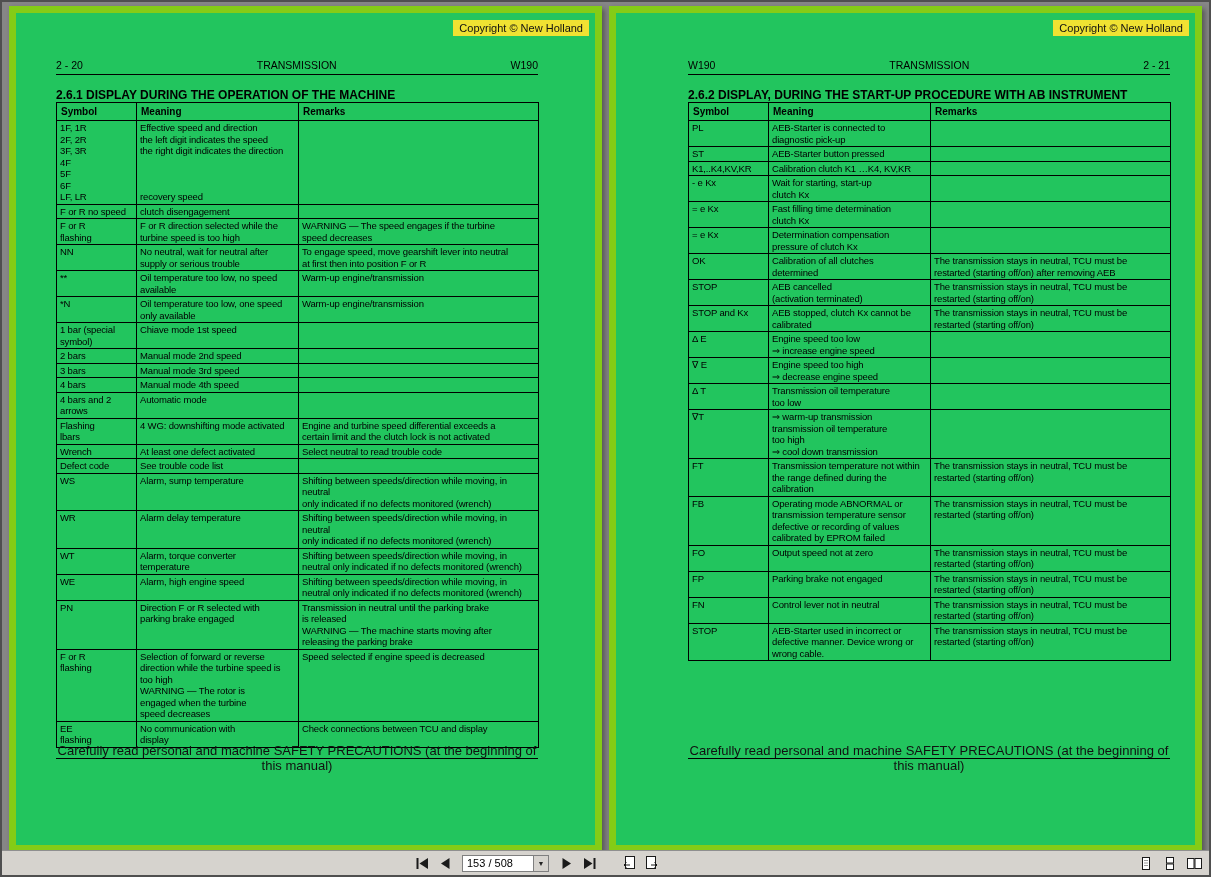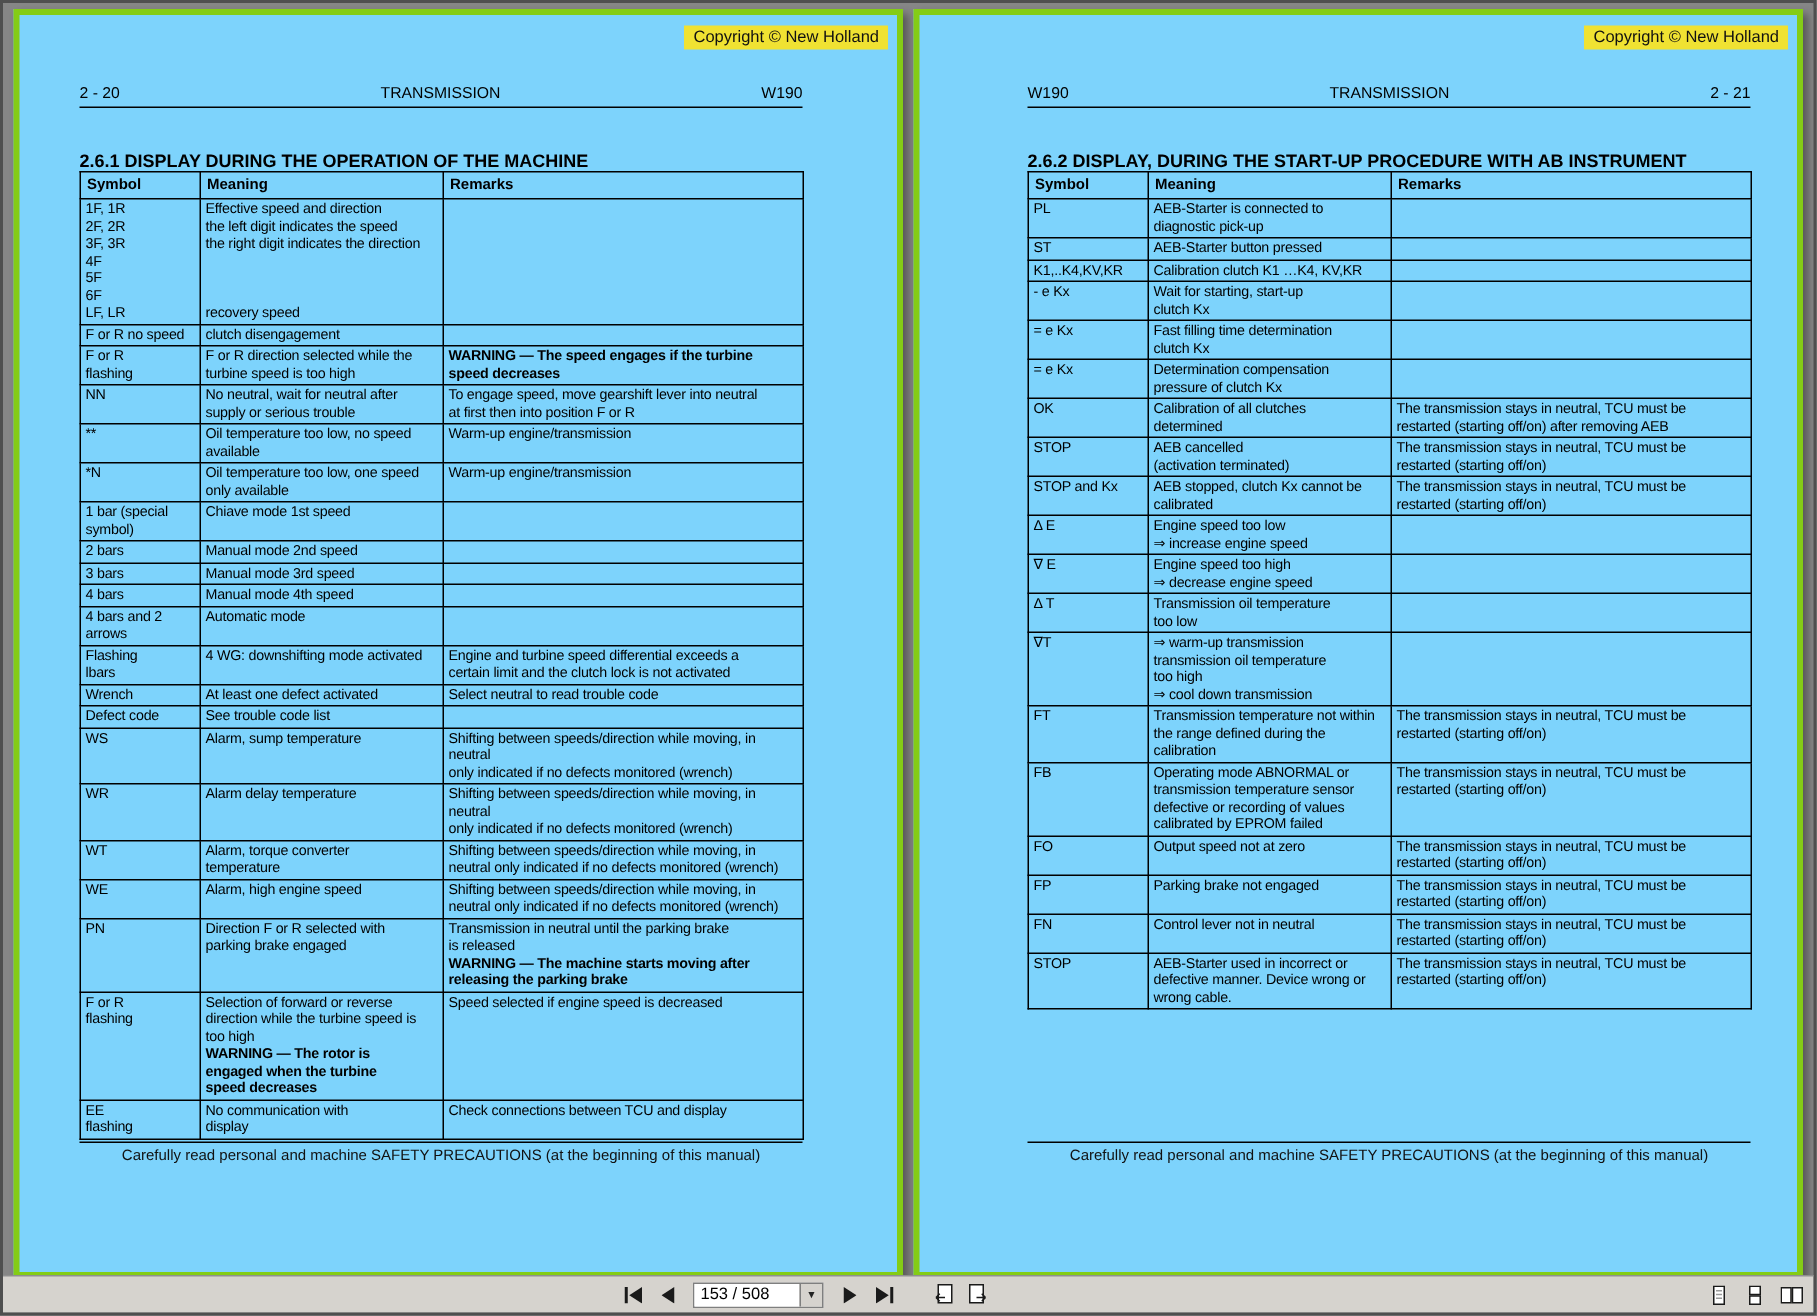--- a/index.html
+++ b/index.html
@@ -1,39 +1,39 @@
 <!DOCTYPE html>
 <html><head>
 <meta charset="utf-8">
 <style>
   *{box-sizing:border-box;margin:0;padding:0}
   html,body{width:1211px;height:877px}
   body{font-family:"Liberation Sans",sans-serif;background:#5a5a5a}
   .screen{position:relative;width:1211px;height:877px;background:#868686;border:2px solid #4f4f4f;overflow:hidden}
 
   
-  .page{position:absolute;top:4px;width:593px;height:846px;background:#7dd3fc;border:4px solid #84cc16;box-shadow:3px 3px 5px rgba(30,30,30,.45)}
+  .page{position:absolute;top:4px;width:593px;height:846px;background:#22c55e;border:7px solid #84cc16;box-shadow:3px 3px 5px rgba(30,30,30,.45)}
   .page.left{left:7px}
   .page.right{left:607px}
   .copyright{position:absolute;top:7px;right:6px;background:#f0e232;font-size:11px;padding:2px 6px;color:#111}
   .content{position:absolute;top:46px;width:482px}
   .page.left .content{left:40px}
   .page.right .content{left:72px}
   .pagehead{display:flex;justify-content:space-between;align-items:flex-end;border-bottom:1px solid #000;padding-bottom:3px;font-weight:normal;font-size:10.5px}
-  .section-title{margin-top:28px;font-weight:bold;font-size:12px}
+  .section-title{margin-top:13px;font-weight:bold;font-size:12px}
   table.sym-table{table-layout:fixed;width:482px;border-collapse:collapse;margin-top:0}
   col.c1{width:80px}col.c2{width:162px}col.c3{width:240px}
   .sym-table th{border:1px solid #000;text-align:left;font-size:10px;font-weight:bold;padding:3px 4px}
   .sym-table td{border:1px solid #000;vertical-align:top;font-size:9.5px;line-height:11.5px;padding:1px 3px;letter-spacing:-0.15px}
   .sym-table td span{white-space:pre-line}
-  .sym-table td span.b{font-weight:bold}
+  .sym-table td span.b{font-weight:normal}
   .footrule{position:absolute;bottom:86px;height:1px;background:#000;width:482px}
   .page.left .footrule{left:40px}
   .page.right .footrule{left:72px}
-  .footnote{position:absolute;bottom:72px;width:482px;text-align:center;font-size:10px;color:#111}
+  .footnote{position:absolute;bottom:72px;width:482px;text-align:center;font-size:13px;color:#111}
   .page.left .footnote{left:40px}
   .page.right .footnote{left:72px}
 
   
   .toolbar{position:absolute;left:0;right:0;bottom:0;height:25px;background:#d6d3ce;border-top:1px solid #8f8f8f}
   .nav-cluster{position:absolute;left:410px;top:0;height:24px;display:flex;align-items:center;gap:3px}
   .view-cluster{position:absolute;right:5px;top:0;height:24px;display:flex;align-items:center;gap:4px}
   .tb-btn{width:20px;height:19px;border:none;background:transparent;display:flex;align-items:center;justify-content:center;cursor:pointer;padding:0}
   .tb-btn svg{display:block}
   .pagebox{display:flex;height:17px;border:1px solid #7f7f7f;background:#fff;margin:0 4px}

